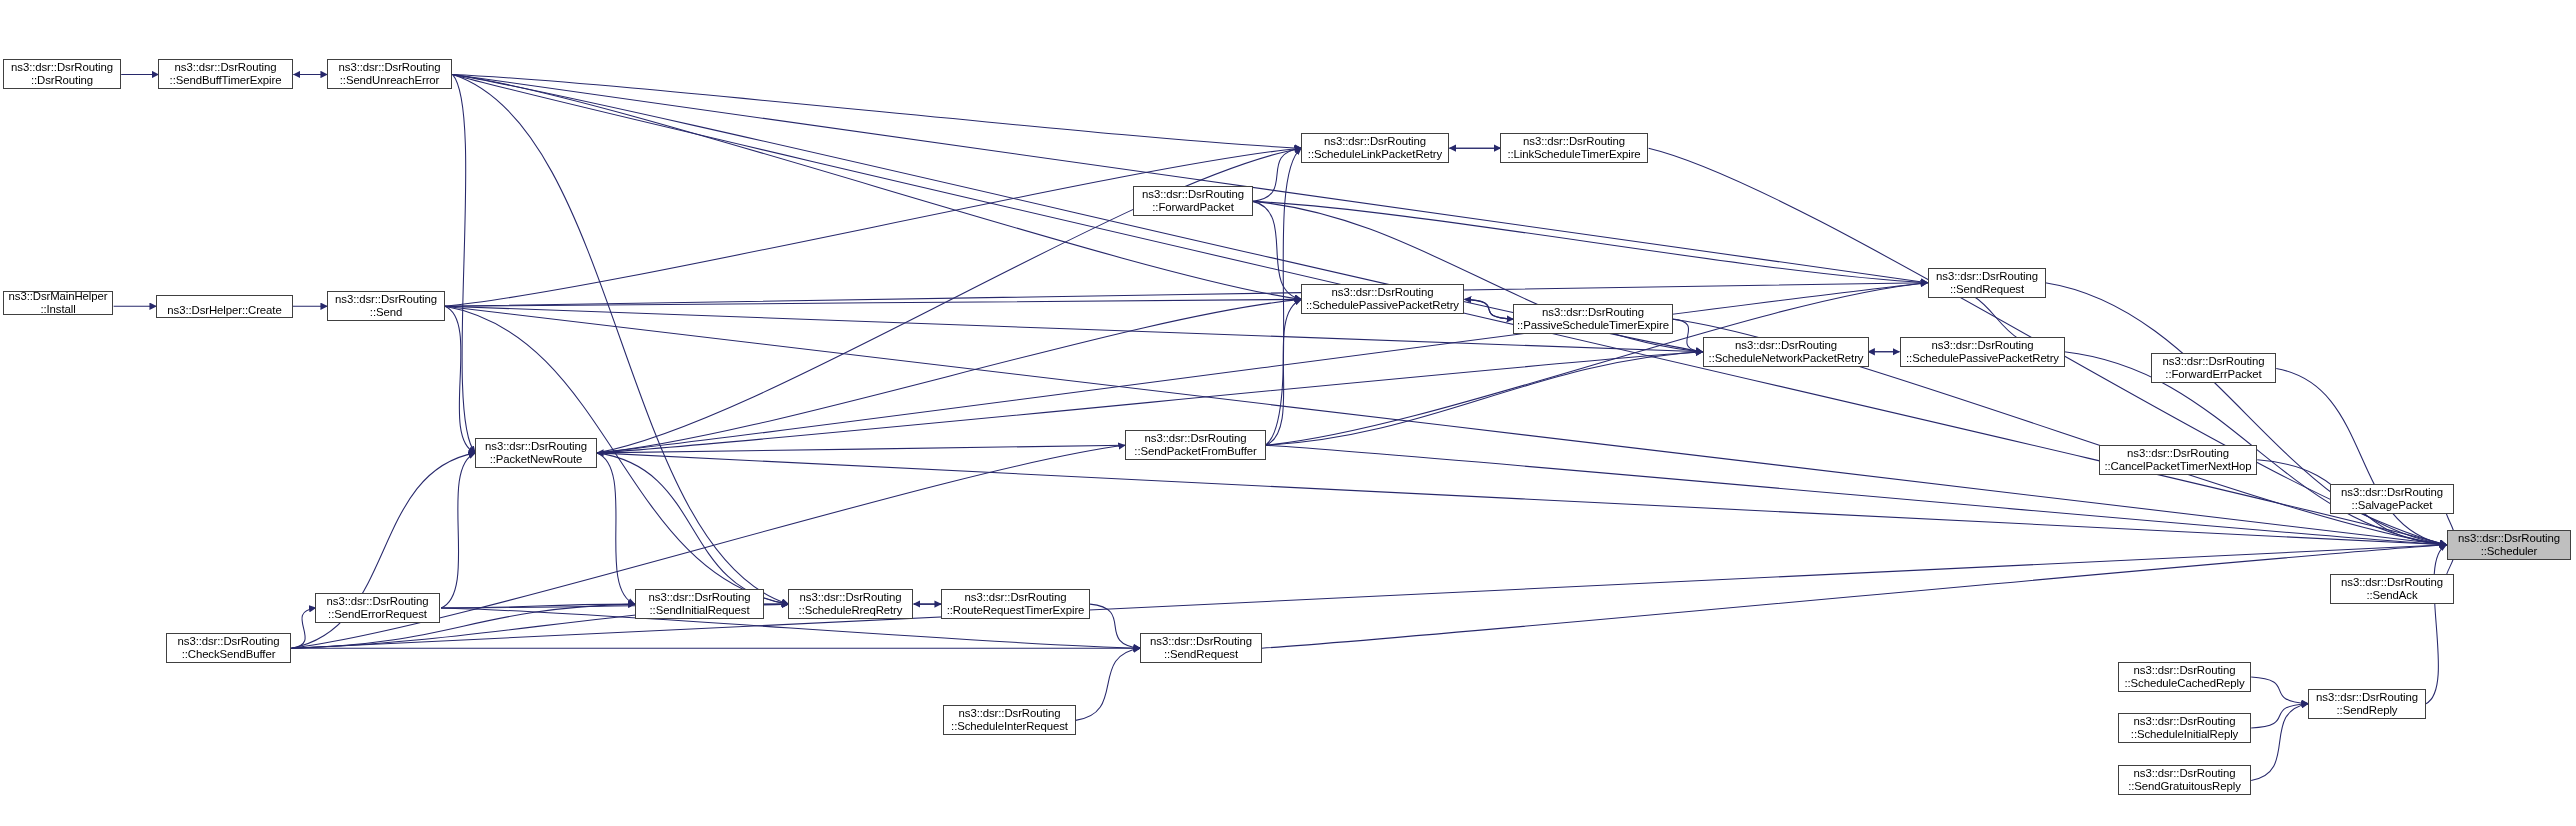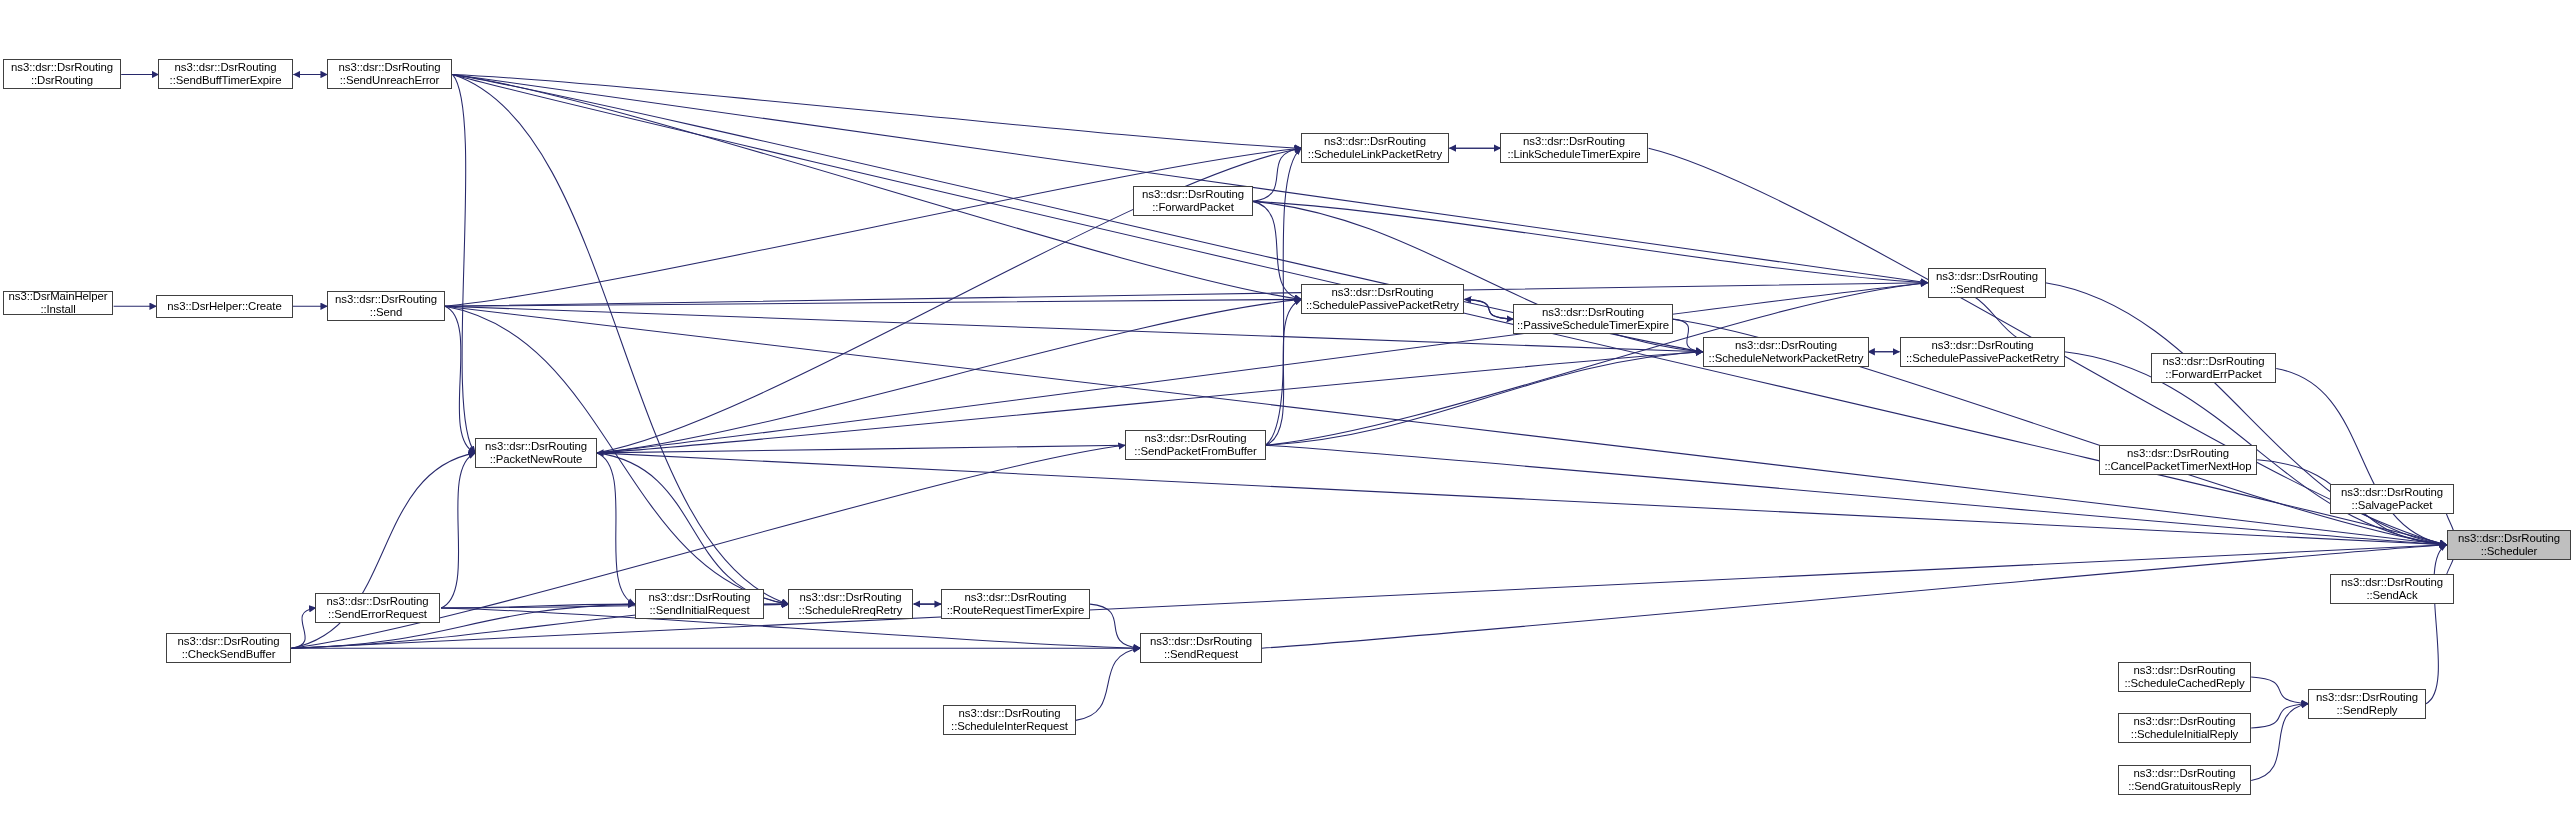--- a/index.html
+++ b/index.html
@@ -156,21 +156,21 @@
         <span class="node-line">::LinkScheduleTimerExpire</span>
       </div>
       <div class="node-box" style="left: 1133px; top: 186px; width: 120px; height: 30px;">
         <span class="node-line">ns3::dsr::DsrRouting</span>
         <span class="node-line">::ForwardPacket</span>
       </div>
       <div class="node-box" style="left: 3px; top: 291px; width: 110px; height: 24px;">
         <span class="node-line">ns3::DsrMainHelper</span>
         <span class="node-line">::Install</span>
       </div>
-      <div class="node-box" style="left: 156px; top: 295px; width: 137px; height: 23px;">
+      <div class="node-box" style="left: 156px; top: 295px; width: 137px; height: 23px; justify-content: flex-end;">
         <span class="node-line">ns3::DsrHelper::Create</span>
       </div>
       <div class="node-box" style="left: 327px; top: 291px; width: 118px; height: 30px;">
         <span class="node-line">ns3::dsr::DsrRouting</span>
         <span class="node-line">::Send</span>
       </div>
       <div class="node-box" style="left: 1301px; top: 284px; width: 163px; height: 30px;">
         <span class="node-line">ns3::dsr::DsrRouting</span>
         <span class="node-line">::SchedulePassivePacketRetry</span>
       </div>

